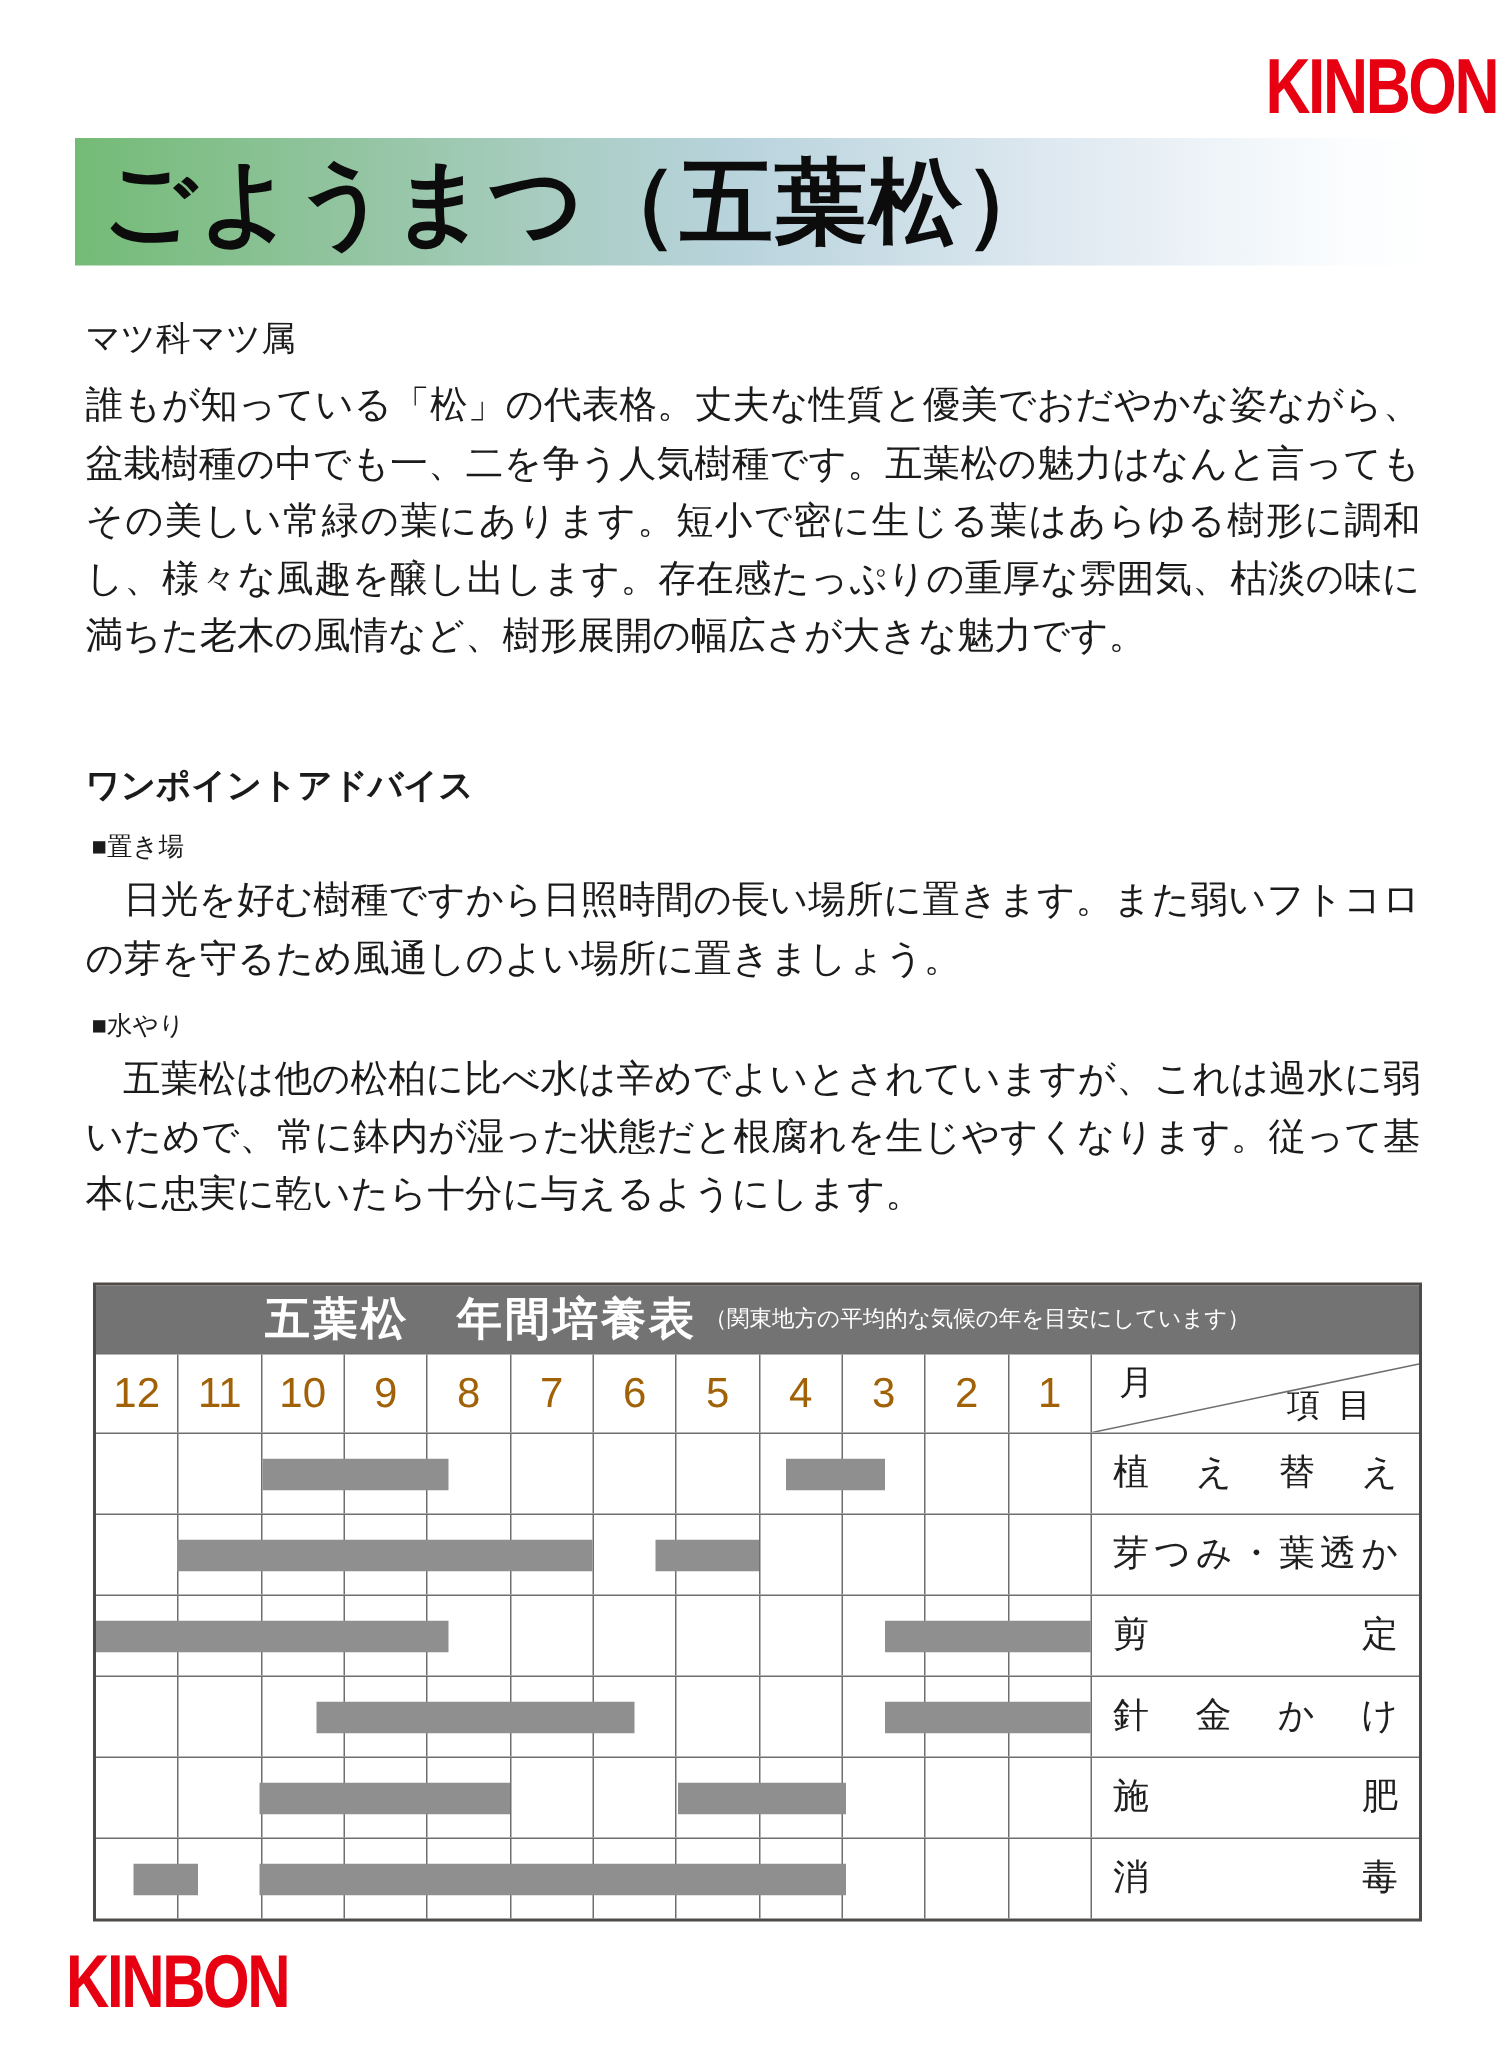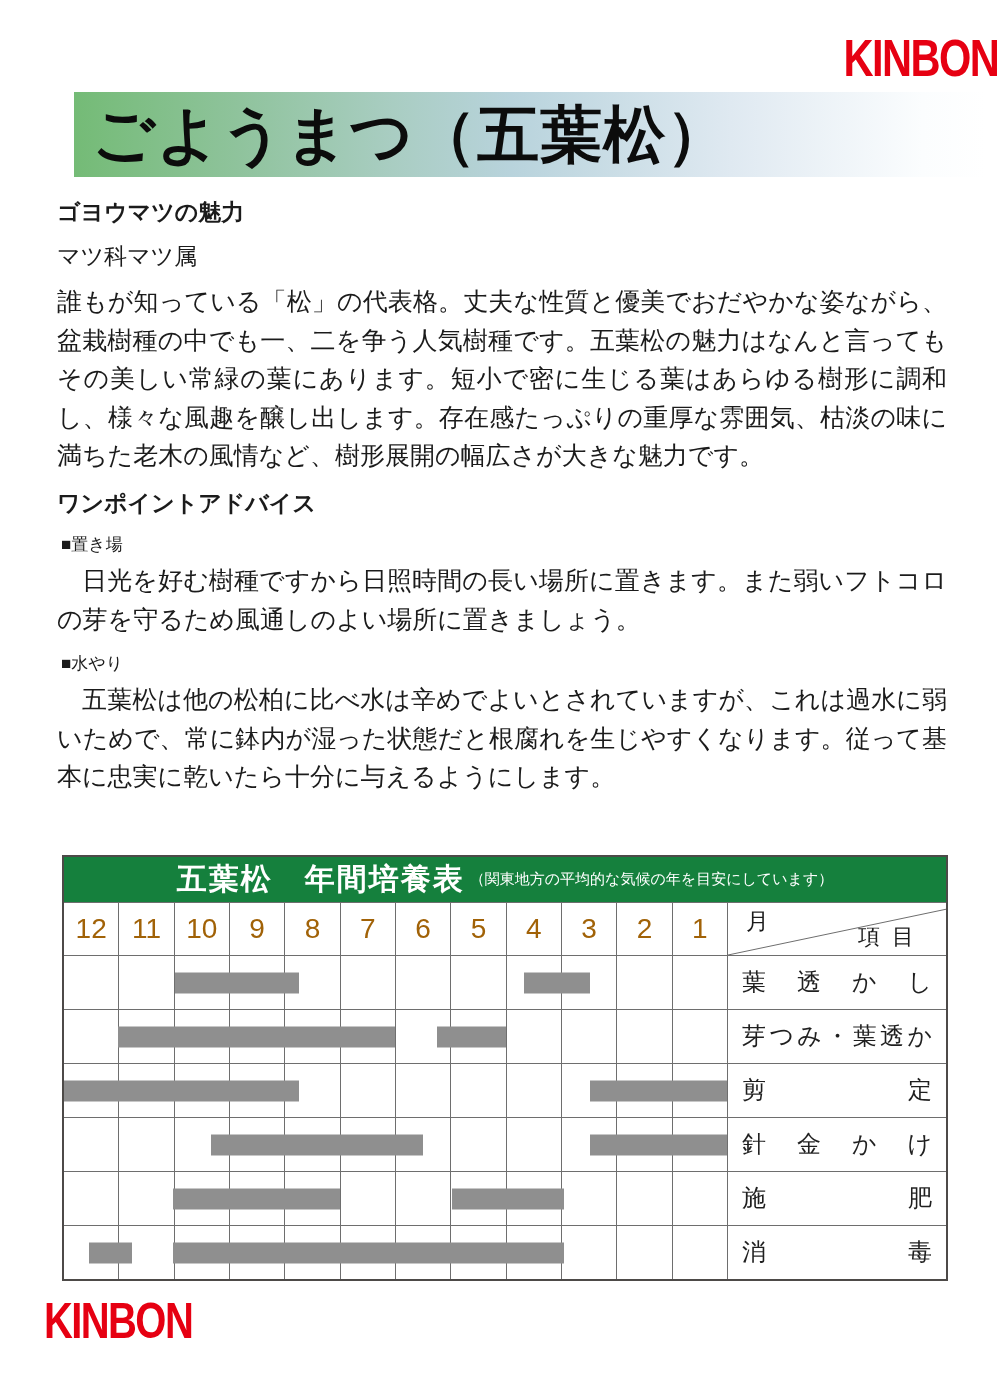--- a/index.html
+++ b/index.html
@@ -9,45 +9,45 @@
     font-family:"Liberation Sans","DejaVu Sans",sans-serif; color:#1b1b1b;padding-left:48px;
   }
   
   .logo { font-weight:bold; color:#e60012; letter-spacing:-2px; white-space:nowrap; }
   .logo-top    { position:absolute; top:28px;  right:50px; font-size:52px; transform:scaleX(0.80); transform-origin:100% 50%; }
   .logo-bottom { position:absolute; top:1292px; left:44px;  font-size:50px; transform:scaleX(0.80); transform-origin:0 50%; }
   
   .banner {
     position:absolute; left:50px; top:92px; width:912px; height:85px;
     background:linear-gradient(90deg,#74bb76 0%,#8fc39c 18%,#a9cdc2 35%,#b8d3dc 48%,#dfe9f1 72%,#fbfdfe 93%,#ffffff 100%);
-    display:flex; align-items:center;margin-left:24px;
+    display:flex; align-items:center;
   }
   .banner h1 {
     margin:0; padding-left:18px;
     font-family:"DejaVu Serif","Liberation Serif",serif;
     font-size:62px; font-weight:bold; color:#0c0c0c; line-height:1; letter-spacing:1px;
   }
   
   .intro  { position:absolute; left:57px; top:197px; width:890px; }
-  .advice { position:absolute; left:57px; top:488px; width:890px; }
+  .advice { position:absolute; left:57px; top:508px; width:890px; }
   .h-bold { font-size:23px; font-weight:bold; margin:0; }
   .jp-sub { font-size:23px; margin:13px 0 0; }
   .jp-body {
     font-size:25px; line-height:38.5px; margin:10px 0 0;
     text-align:justify; word-break:break-all;
   }
   .advice-sub-title { font-size:17px; margin:14px 4px 0; }
   .advice .jp-body { margin:5px 0 8px; }
   
   .ctable {
     position:absolute; left:62px; top:855px; width:886px;
     border:2px solid #4d4a48; box-sizing:border-box; background:#fff;
   }
   .ct-title {
-    height:45px; background:#15803d; color:#ffffff;
+    height:45px; background:#737373; color:#ffffff;
     display:flex; align-items:center; justify-content:center; gap:5px;
   }
   .ct-title-main {
     font-family:"DejaVu Serif","Liberation Serif",serif;
     font-size:30px; font-weight:bold; letter-spacing:2px;
   }
   .ct-title-sub { font-size:15px; letter-spacing:0; }
   .t-row { display:flex; height:54px; box-sizing:border-box; border-top:1px solid #6e6e6e; }
   .t-row-h { height:53px; }
   .months { width:663px; min-width:663px; display:flex; position:relative; box-sizing:border-box; }
@@ -72,21 +72,20 @@
 
 <div class="page">
 
   <div class="logo logo-top">KINBON</div>
 
   <div class="banner">
     <h1>ごようまつ（五葉松）</h1>
   </div>
 
   <section class="intro">
-    <h2 class="h-bold">ゴヨウマツの魅力</h2>
     <p class="jp-sub">マツ科マツ属</p>
     <p class="jp-body">誰もが知っている「松」の代表格。丈夫な性質と優美でおだやかな姿ながら、盆栽樹種の中でも一、二を争う人気樹種です。五葉松の魅力はなんと言ってもその美しい常緑の葉にあります。短小で密に生じる葉はあらゆる樹形に調和し、様々な風趣を醸し出します。存在感たっぷりの重厚な雰囲気、枯淡の味に満ちた老木の風情など、樹形展開の幅広さが大きな魅力です。</p>
   </section>
 
   <section class="advice">
     <h2 class="h-bold">ワンポイントアドバイス</h2>
     <div id="advice-subsections">
         <div>
           <div class="advice-sub-title">■置き場</div>
           <p class="jp-body">　日光を好む樹種ですから日照時間の長い場所に置きます。また弱いフトコロの芽を守るため風通しのよい場所に置きましょう。</p>
@@ -138,21 +137,21 @@
             <div class="cell"></div>
             <div class="cell"></div>
             <div class="cell"></div>
             <div class="cell"></div>
             <div class="cell"></div>
             <div class="cell"></div>
             <div class="bar" style="left: 16.6667%; width: 18.75%; background: rgb(143, 143, 143);"></div>
             <div class="bar" style="left: 69.3333%; width: 10%; background: rgb(143, 143, 143);"></div>
           </div>
           <div class="label-cell">
-            <span class="row-label">葉透かし</span>
+            <span class="row-label">植え替え</span>
           </div>
         </div>
         <div class="t-row">
           <div class="months">
             <div class="cell"></div>
             <div class="cell"></div>
             <div class="cell"></div>
             <div class="cell"></div>
             <div class="cell"></div>
             <div class="cell"></div>

